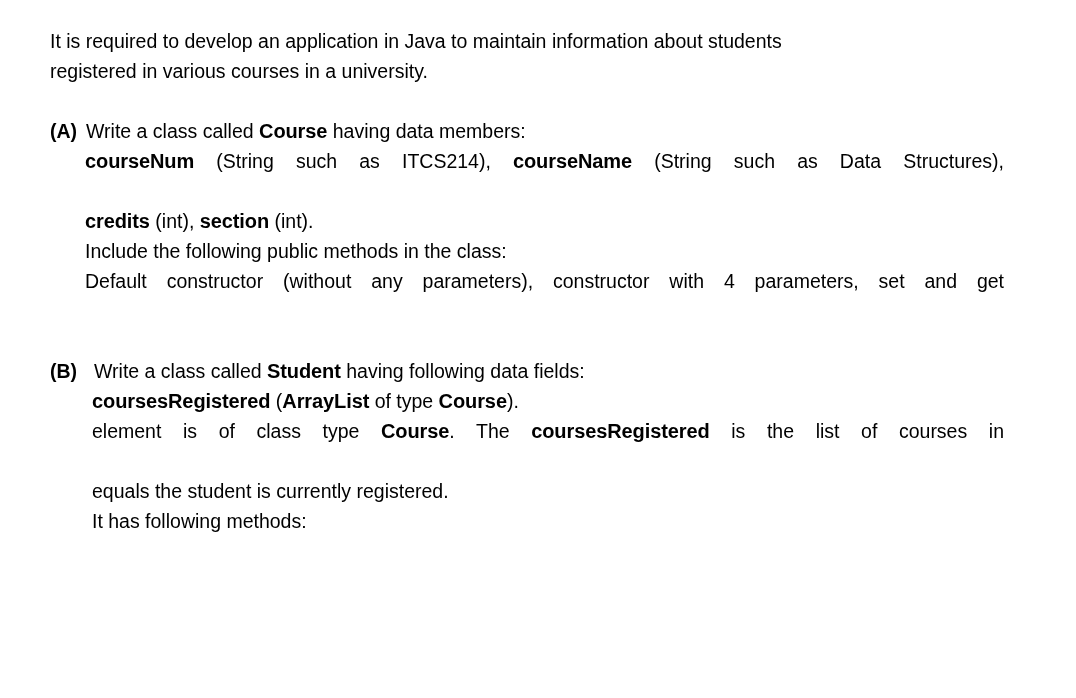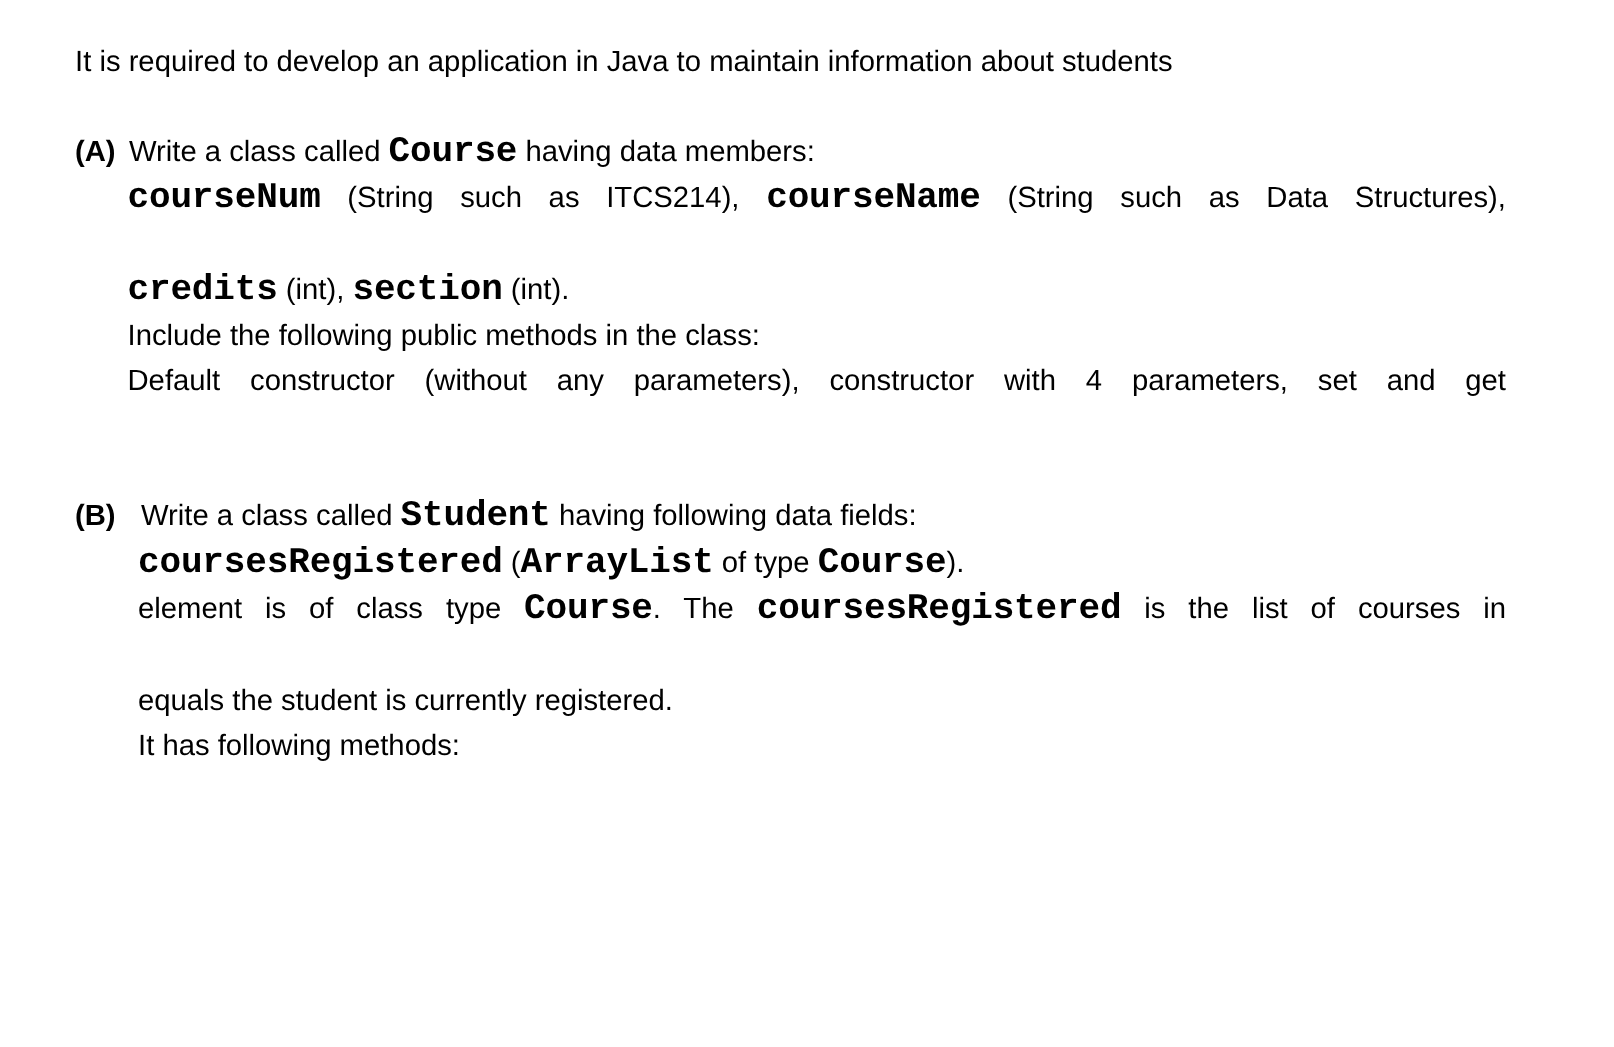--- a/index.html
+++ b/index.html
@@ -63,33 +63,34 @@
   
   .line.justify::after {
     content: "";
     display: inline-block;
     width: 100%;
     height: 0;
   }
 
   
   code, .code {
-    font-family: Liberation Mono, monospace;
+    font-family: Liberation Sans, sans-serif;
     font-weight: bold;
-    font-size: 24px;
+    font-size: 20px;
     letter-spacing: -0.1px;
   }
 </style>
 </head>
 <body>
 
 <div class="page">
 
   <div class="para intro">
     <span class="line">It is required to develop an application in Java to maintain information about students</span>
+    <span class="line">registered in various courses in a university.</span>
   </div>
 
   <div class="spacer-sm"></div>
 
   <div class="qblock">
     <span class="qlabel">(A)</span>
     <div class="qbody-a" id="body-a">
         <div class="line firstline-a"><span>Write a class called </span><span class="code">Course</span><span> having data members:</span></div>
         <div class="line justify indent-a"><span class="code">courseNum</span><span> (String such as ITCS214), </span><span class="code">courseName</span><span> (String such as Data Structures),</span></div>
         <div class="line indent-a"><span class="code">credits</span><span> (int), </span><span class="code">section</span><span> (int).</span></div>

